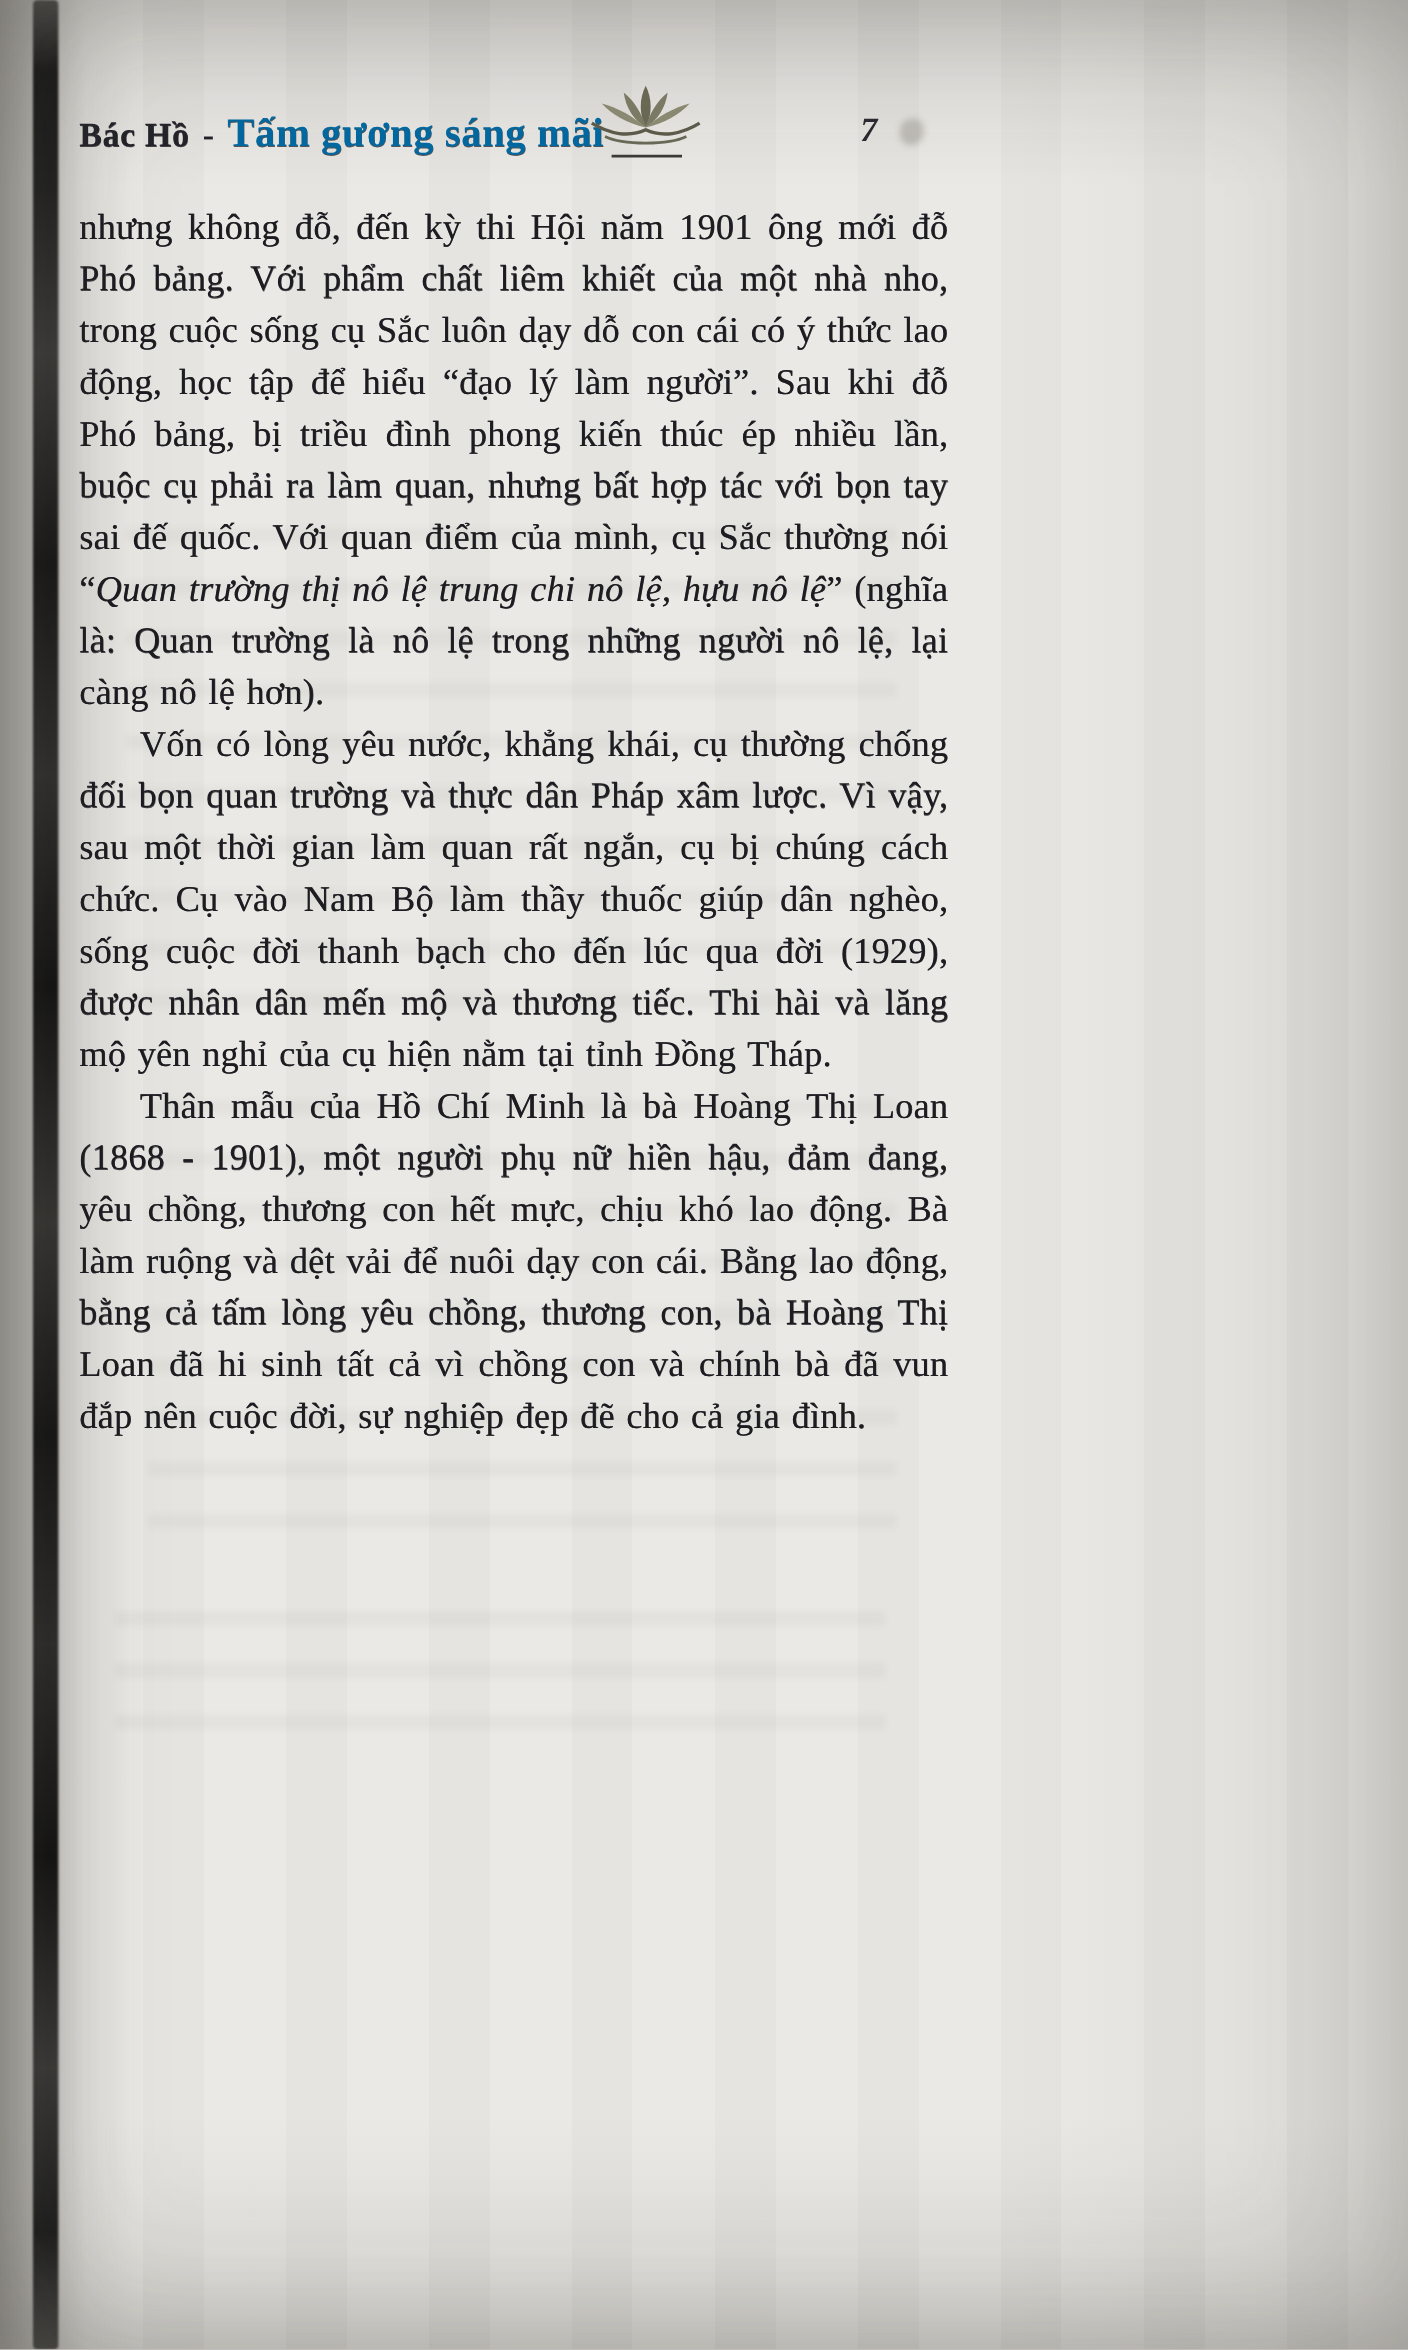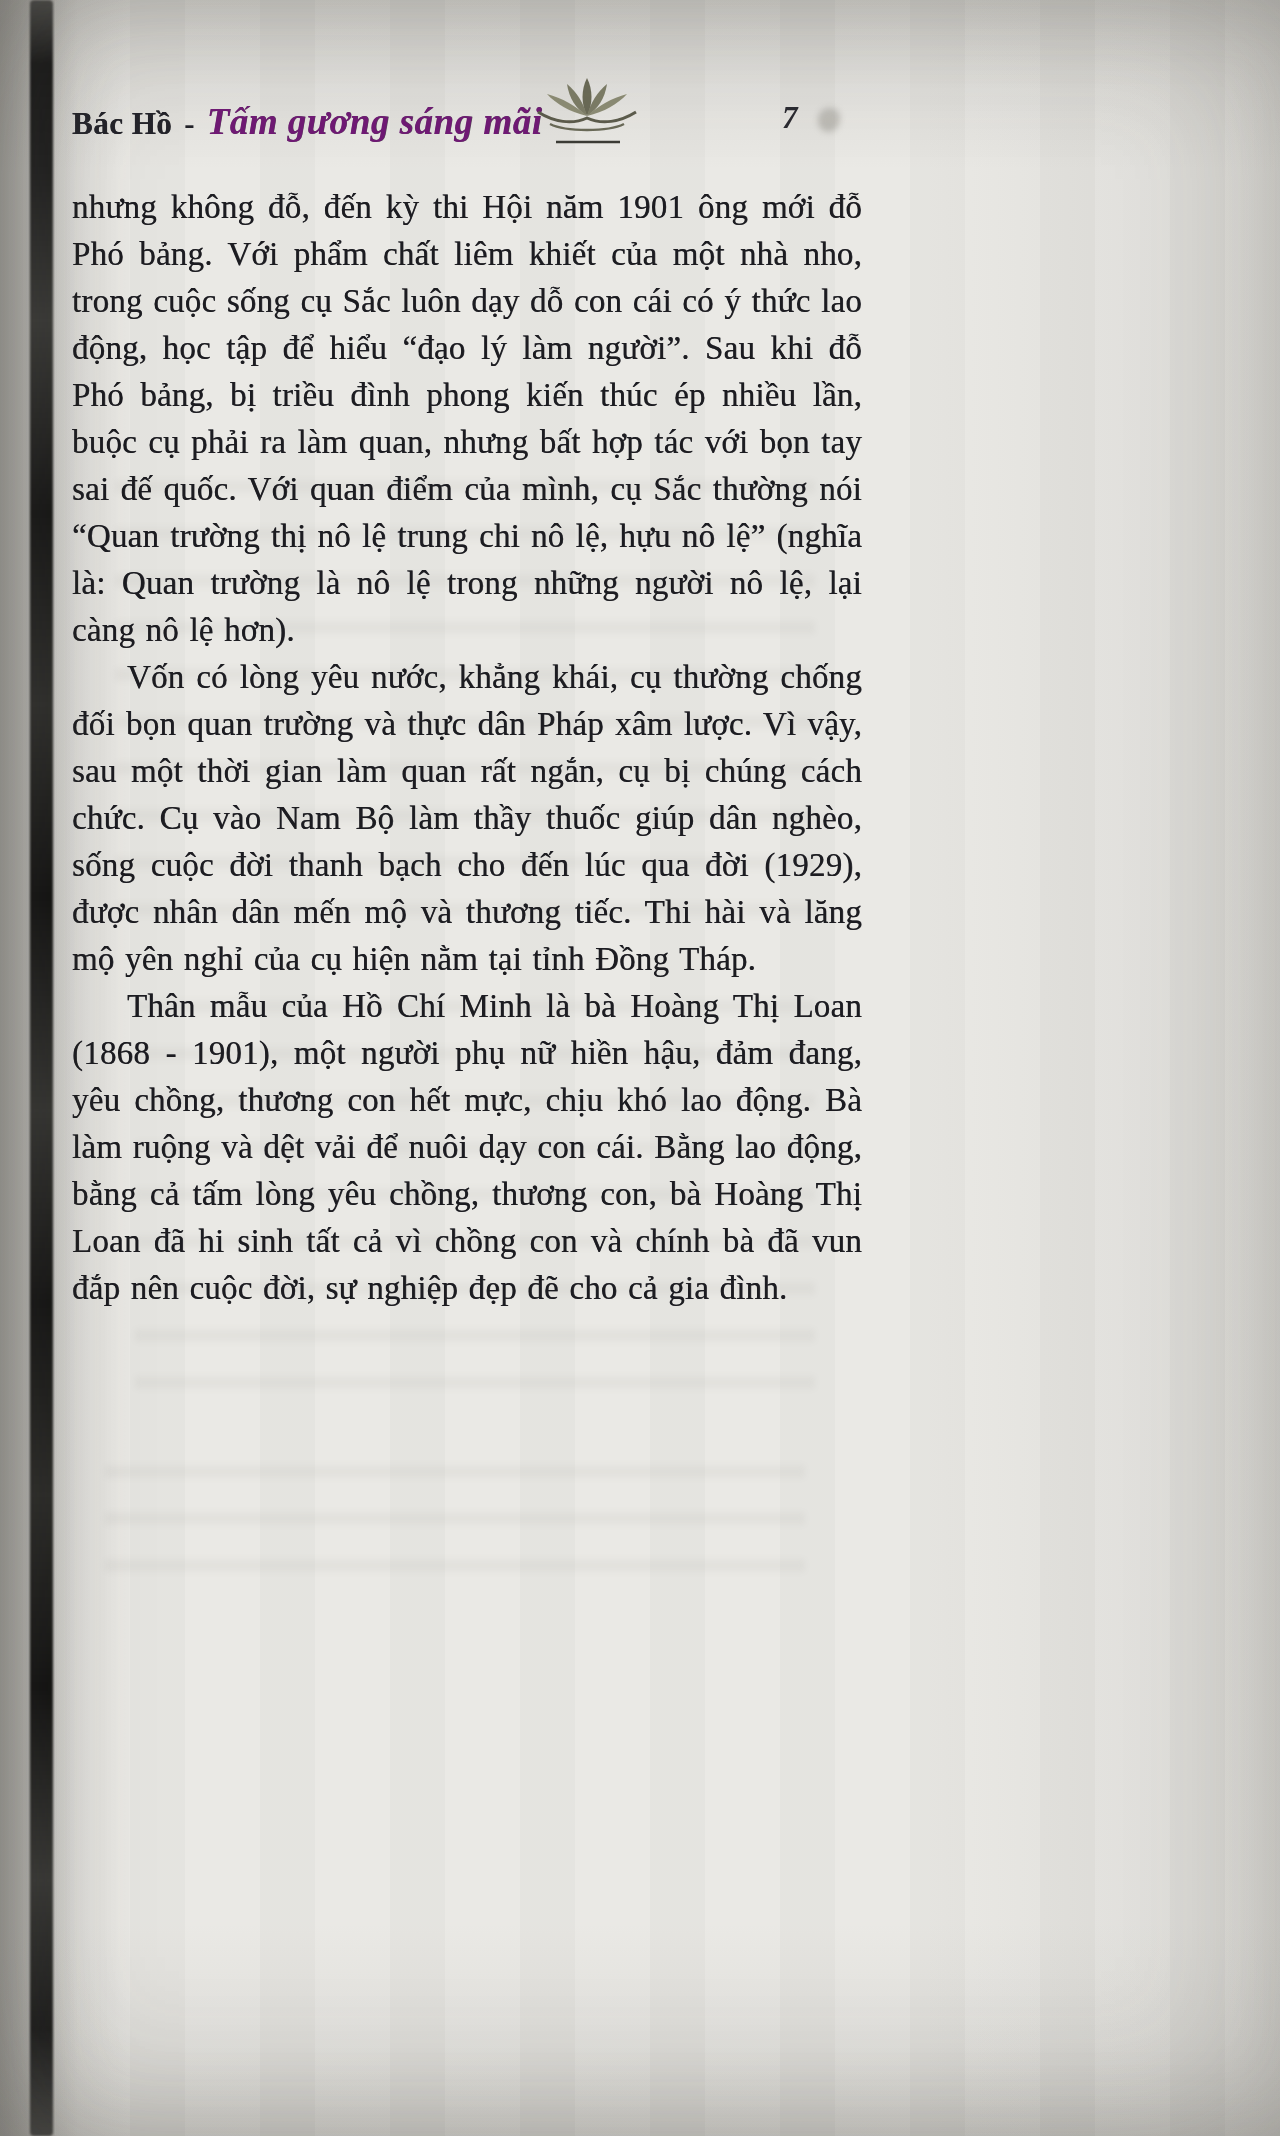--- a/index.html
+++ b/index.html
@@ -90,23 +90,22 @@
     letter-spacing: 0.5px;
     text-shadow: 0.3px 0.3px 0.5px rgba(25,25,30,0.8);
   }
   .dash {
     font-size: 31px;
     font-weight: bold;
   }
   .subtitle {
     font-size: 37px;
     font-weight: bold;
-    font-style: italic;
     letter-spacing: 0.5px;
-    color: #701a75;
+    color: #0369a1;
     text-shadow: 0.3px 0.3px 0.5px rgba(25,25,30,0.7);
   }
   .lotus {
     position: absolute;
     left: 520px; top: 72px;
     width: 135px; height: 82px;
   }
   .page-number {
     position: absolute;
     left: 782px; top: 100px;
@@ -138,20 +137,21 @@
     text-shadow: 0.35px 0.35px 0.45px rgba(22,22,28,0.75);
   }
   .par {
     margin: 0;
     text-indent: 55px;
   }
   .par.first {
     text-indent: 0;
   }
   .it {
+    font-style: italic;
   }
 </style>
 </head>
 <body>
 
 <div class="page">
 
   <div class="scan-bands"></div>
   <div class="ghost g1"></div>
   <div class="ghost g2"></div>

